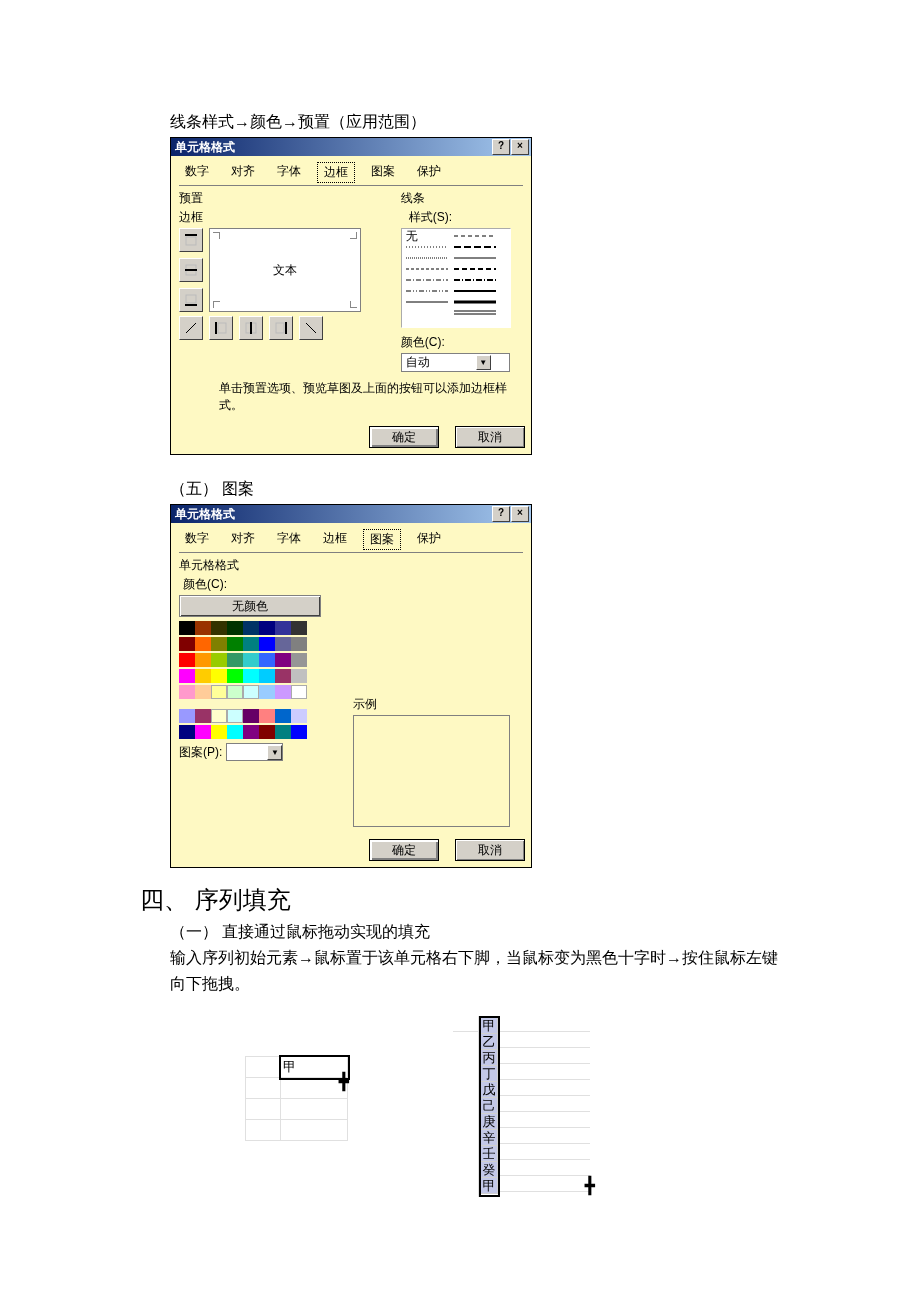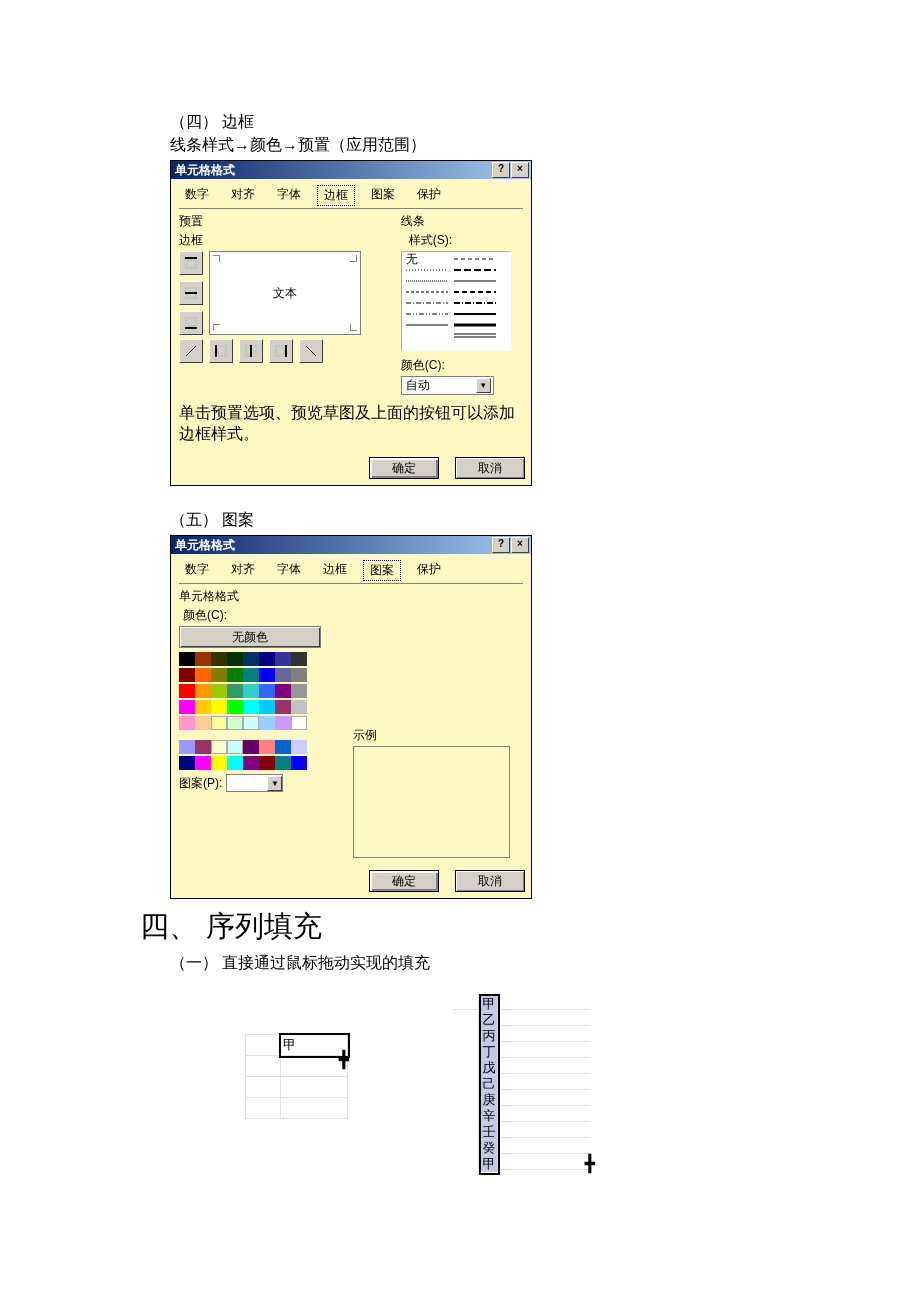--- a/index.html
+++ b/index.html
@@ -172,33 +172,33 @@
     gap: 1px;
   }
   .style-box .row { display:flex; gap:6px; align-items:center; height:10px;}
   .lsw { width:42px; }
   .color-dd {
     border: 1px solid #808080;
     background:#fff;
     width: 85px;
     height: 17px;
     display:flex;align-items:center;justify-content:space-between;
-    padding: 0 2px 0 4px;
+    padding: 0 18px 0 4px;
     font-size:12px;
   }
   .dd-arrow {
     width: 13px;height:13px;
     border:1px solid #fff;
     border-right-color:#404040;border-bottom-color:#404040;
     background:#d4d0c8;
     display:flex;align-items:center;justify-content:center;
     font-size: 8px;
   }
 
-  .hint { font-size:16px; margin-top:8px; }
+  .hint { font-size:12px; margin-top:8px;margin-left:40px; }
   .btn-row {
     display:flex;
     justify-content:flex-end;
     gap:16px;
     padding: 6px 6px 6px 0;
   }
   .win-btn {
     width: 68px;
     height: 20px;
     border: 1px solid #000;
@@ -240,23 +240,23 @@
 
   .sample-box {
     border:1px solid #808080;
     width:155px;height:110px;
     margin-top:2px;
   }
 
   
   h2.sec {
     font-family: SimHei, "黑体", sans-serif;
-    font-size: 29px;
+    font-size: 24px;
     font-weight: normal;
-    margin: 8px 0 6px -30px;
+    margin: 16px 0 6px -30px;
   }
 
   
   .illus-row {
     display:flex;
     gap: 90px;
     margin-top: 20px;
     margin-left: 75px;
     align-items:flex-start;
   }
@@ -299,21 +299,20 @@
   }
   .side-blank .row {
     height:15px;border-bottom:1px solid #e0e0e0;
   }
 </style>
 </head>
 <body>
 
 <div class="page">
 
-  <div class="line">（四） 边框</div>
   <div class="line">线条样式→颜色→预置（应用范围）</div>
 
   <div class="dialog">
     <div class="titlebar">
       <span class="ttl">单元格格式</span>
       <span class="tbtn">?</span>
       <span class="tbtn">×</span>
     </div>
     <div class="body">
       <div class="tabs">
@@ -574,20 +573,21 @@
       </div>
     </div>
     <div class="btn-row">
       <div class="win-btn def">确定</div>
       <div class="win-btn">取消</div>
     </div>
   </div>
 
   <h2 class="sec">四、 序列填充</h2>
   <div class="line">（一） 直接通过鼠标拖动实现的填充</div>
+  <div class="line" style="line-height:1.6;">输入序列初始元素→鼠标置于该单元格右下脚，当鼠标变为黑色十字时→按住鼠标左键向下拖拽。</div>
 
   <div class="illus-row">
 
     <div style="position:relative;margin-top:40px;">
       <table class="mini-sheet">
         <tbody>
             <tr>
               <td class="first-col"></td>
               <td class="sel">甲</td>
               <td style="width:10px;border:none"></td>

